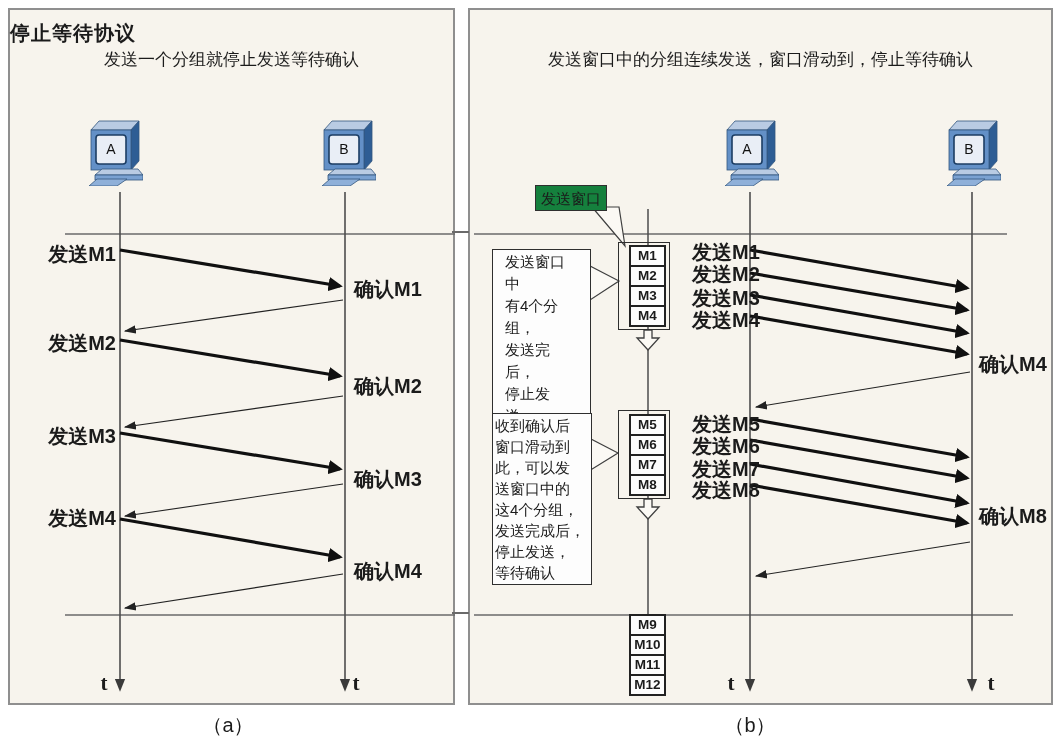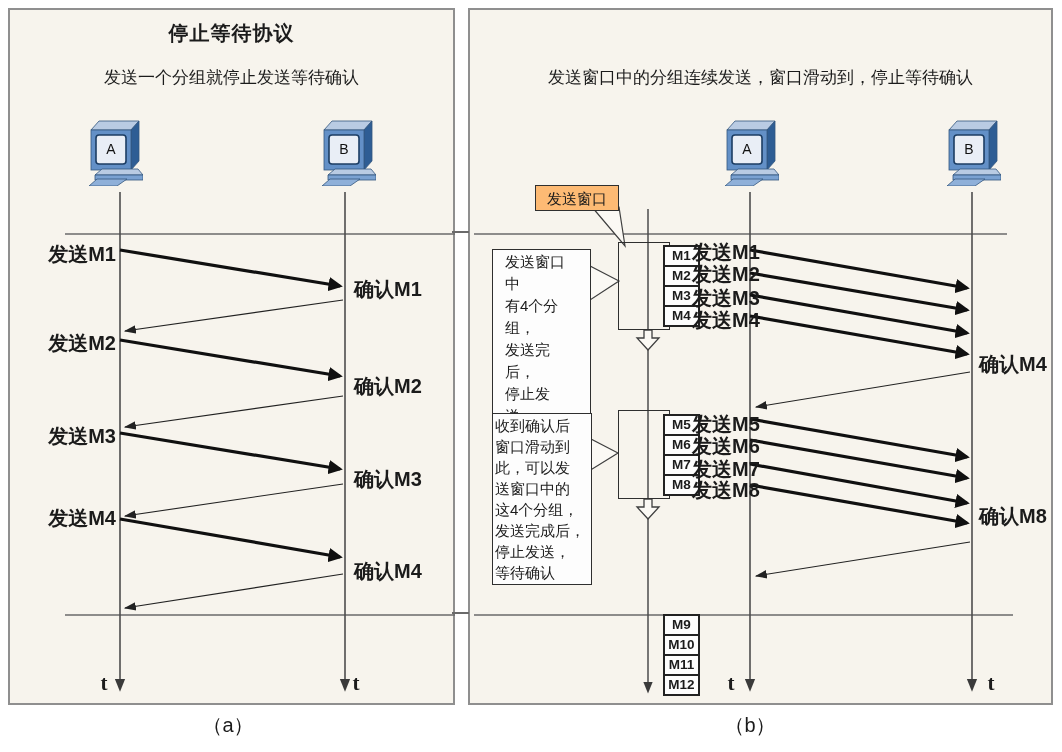--- a/index.html
+++ b/index.html
@@ -1,35 +1,35 @@
 <!DOCTYPE html>
 <html><head>
 <meta charset="utf-8">
 <style>
   html,body{margin:0;padding:0;}
   body{width:1062px;height:752px;position:relative;background:#ffffff;
        font-family:"Liberation Sans","DejaVu Sans",sans-serif;color:#1b1b1b;}
   .panel{position:absolute;box-sizing:border-box;border:2px solid #8f8f8f;background:#f7f4ed;}
   .panel svg.lines{position:absolute;left:0;top:0;}
-  .ptitle{position:absolute;left:0;right:0;top:10px;text-align:center;
+  .ptitle{position:absolute;left:0;right:0;top:10px;
           font-size:20px;font-weight:700;letter-spacing:1px;}
-  .psub{position:absolute;left:0;right:0;top:56px;text-align:center;font-size:17px;}
+  .psub{position:absolute;left:0;right:0;top:38px;text-align:center;font-size:17px;}
   .lbl{position:absolute;font-size:20px;height:18px;line-height:18px;white-space:nowrap;font-weight:bold;}
   .lbl.r{text-align:right;}
   .tlab{position:absolute;width:20px;text-align:center;font-family:"Liberation Serif","DejaVu Serif",serif;
         font-size:21px;font-weight:700;height:22px;line-height:22px;}
   .caption{position:absolute;width:110px;text-align:center;font-size:20px;top:712px;}
   .wbox{position:absolute;box-sizing:border-box;border:1.5px solid #2f2f2f;}
-  .swlabel{position:absolute;left:65px;top:175px;width:84px;height:26px;line-height:25px;
-           text-align:center;background:#fdba74;border:1.5px solid #2f2f2f;box-sizing:border-box;font-size:15px;}
+  .swlabel{position:absolute;left:65px;top:175px;width:72px;height:26px;line-height:25px;
+           text-align:center;background:#15803d;border:1.5px solid #2f2f2f;box-sizing:border-box;font-size:15px;}
   .note{position:absolute;background:#fdfdfd;border:1.5px solid #2f2f2f;box-sizing:border-box;
         font-size:15px;white-space:pre-line;}
   .cells{position:absolute;width:37px;}
   .cell{box-sizing:border-box;width:37px;height:22px;margin-top:-2px;border:2px solid #222;
-        background:#fdfdfd;text-align:center;font-size:13.5px;font-weight:700;line-height:18px;margin-left:34px;}
+        background:#fdfdfd;text-align:center;font-size:13.5px;font-weight:700;line-height:18px;}
   .cell:first-child{margin-top:0;}
   .computer{position:absolute;width:54px;height:68px;}
   .computer svg{position:absolute;left:0;top:0;}
   .screenlabel{position:absolute;left:7px;top:17px;width:30px;height:29px;line-height:29px;
                text-align:center;font-size:14px;color:#111;}
   .gapline{position:absolute;width:17px;height:2px;background:#6a6a6a;left:452px;}
 </style>
 </head>
 <body>
 

